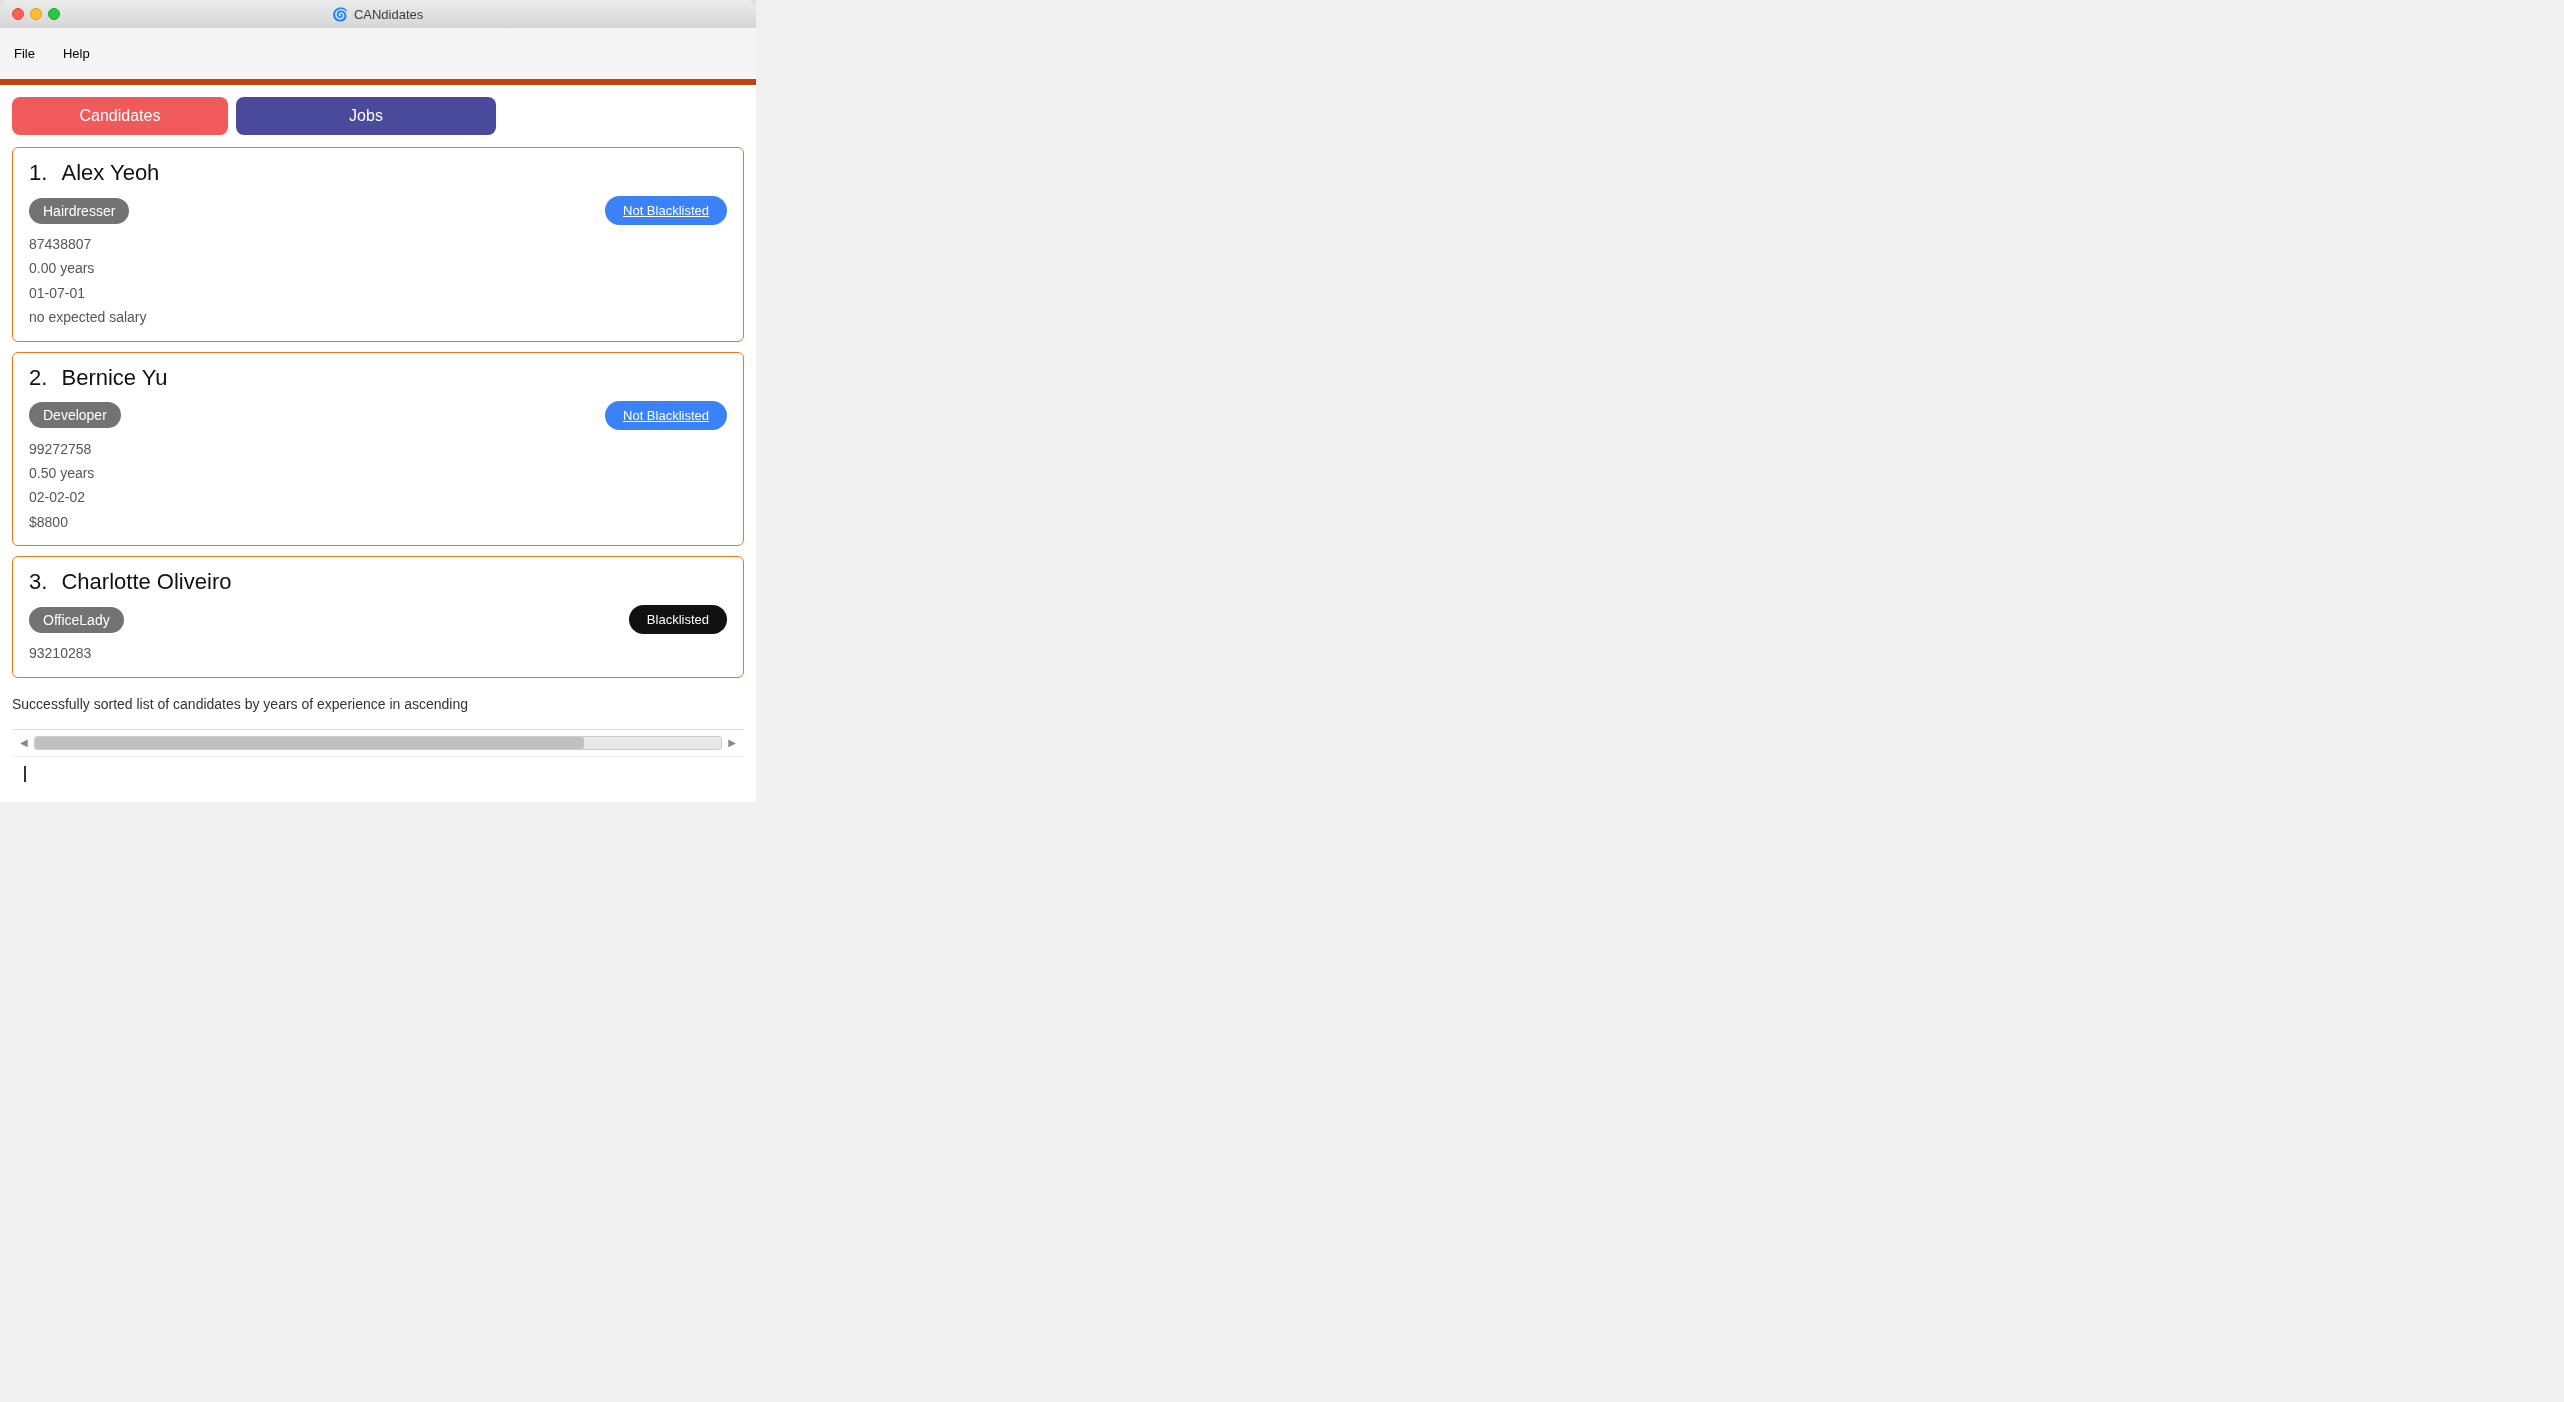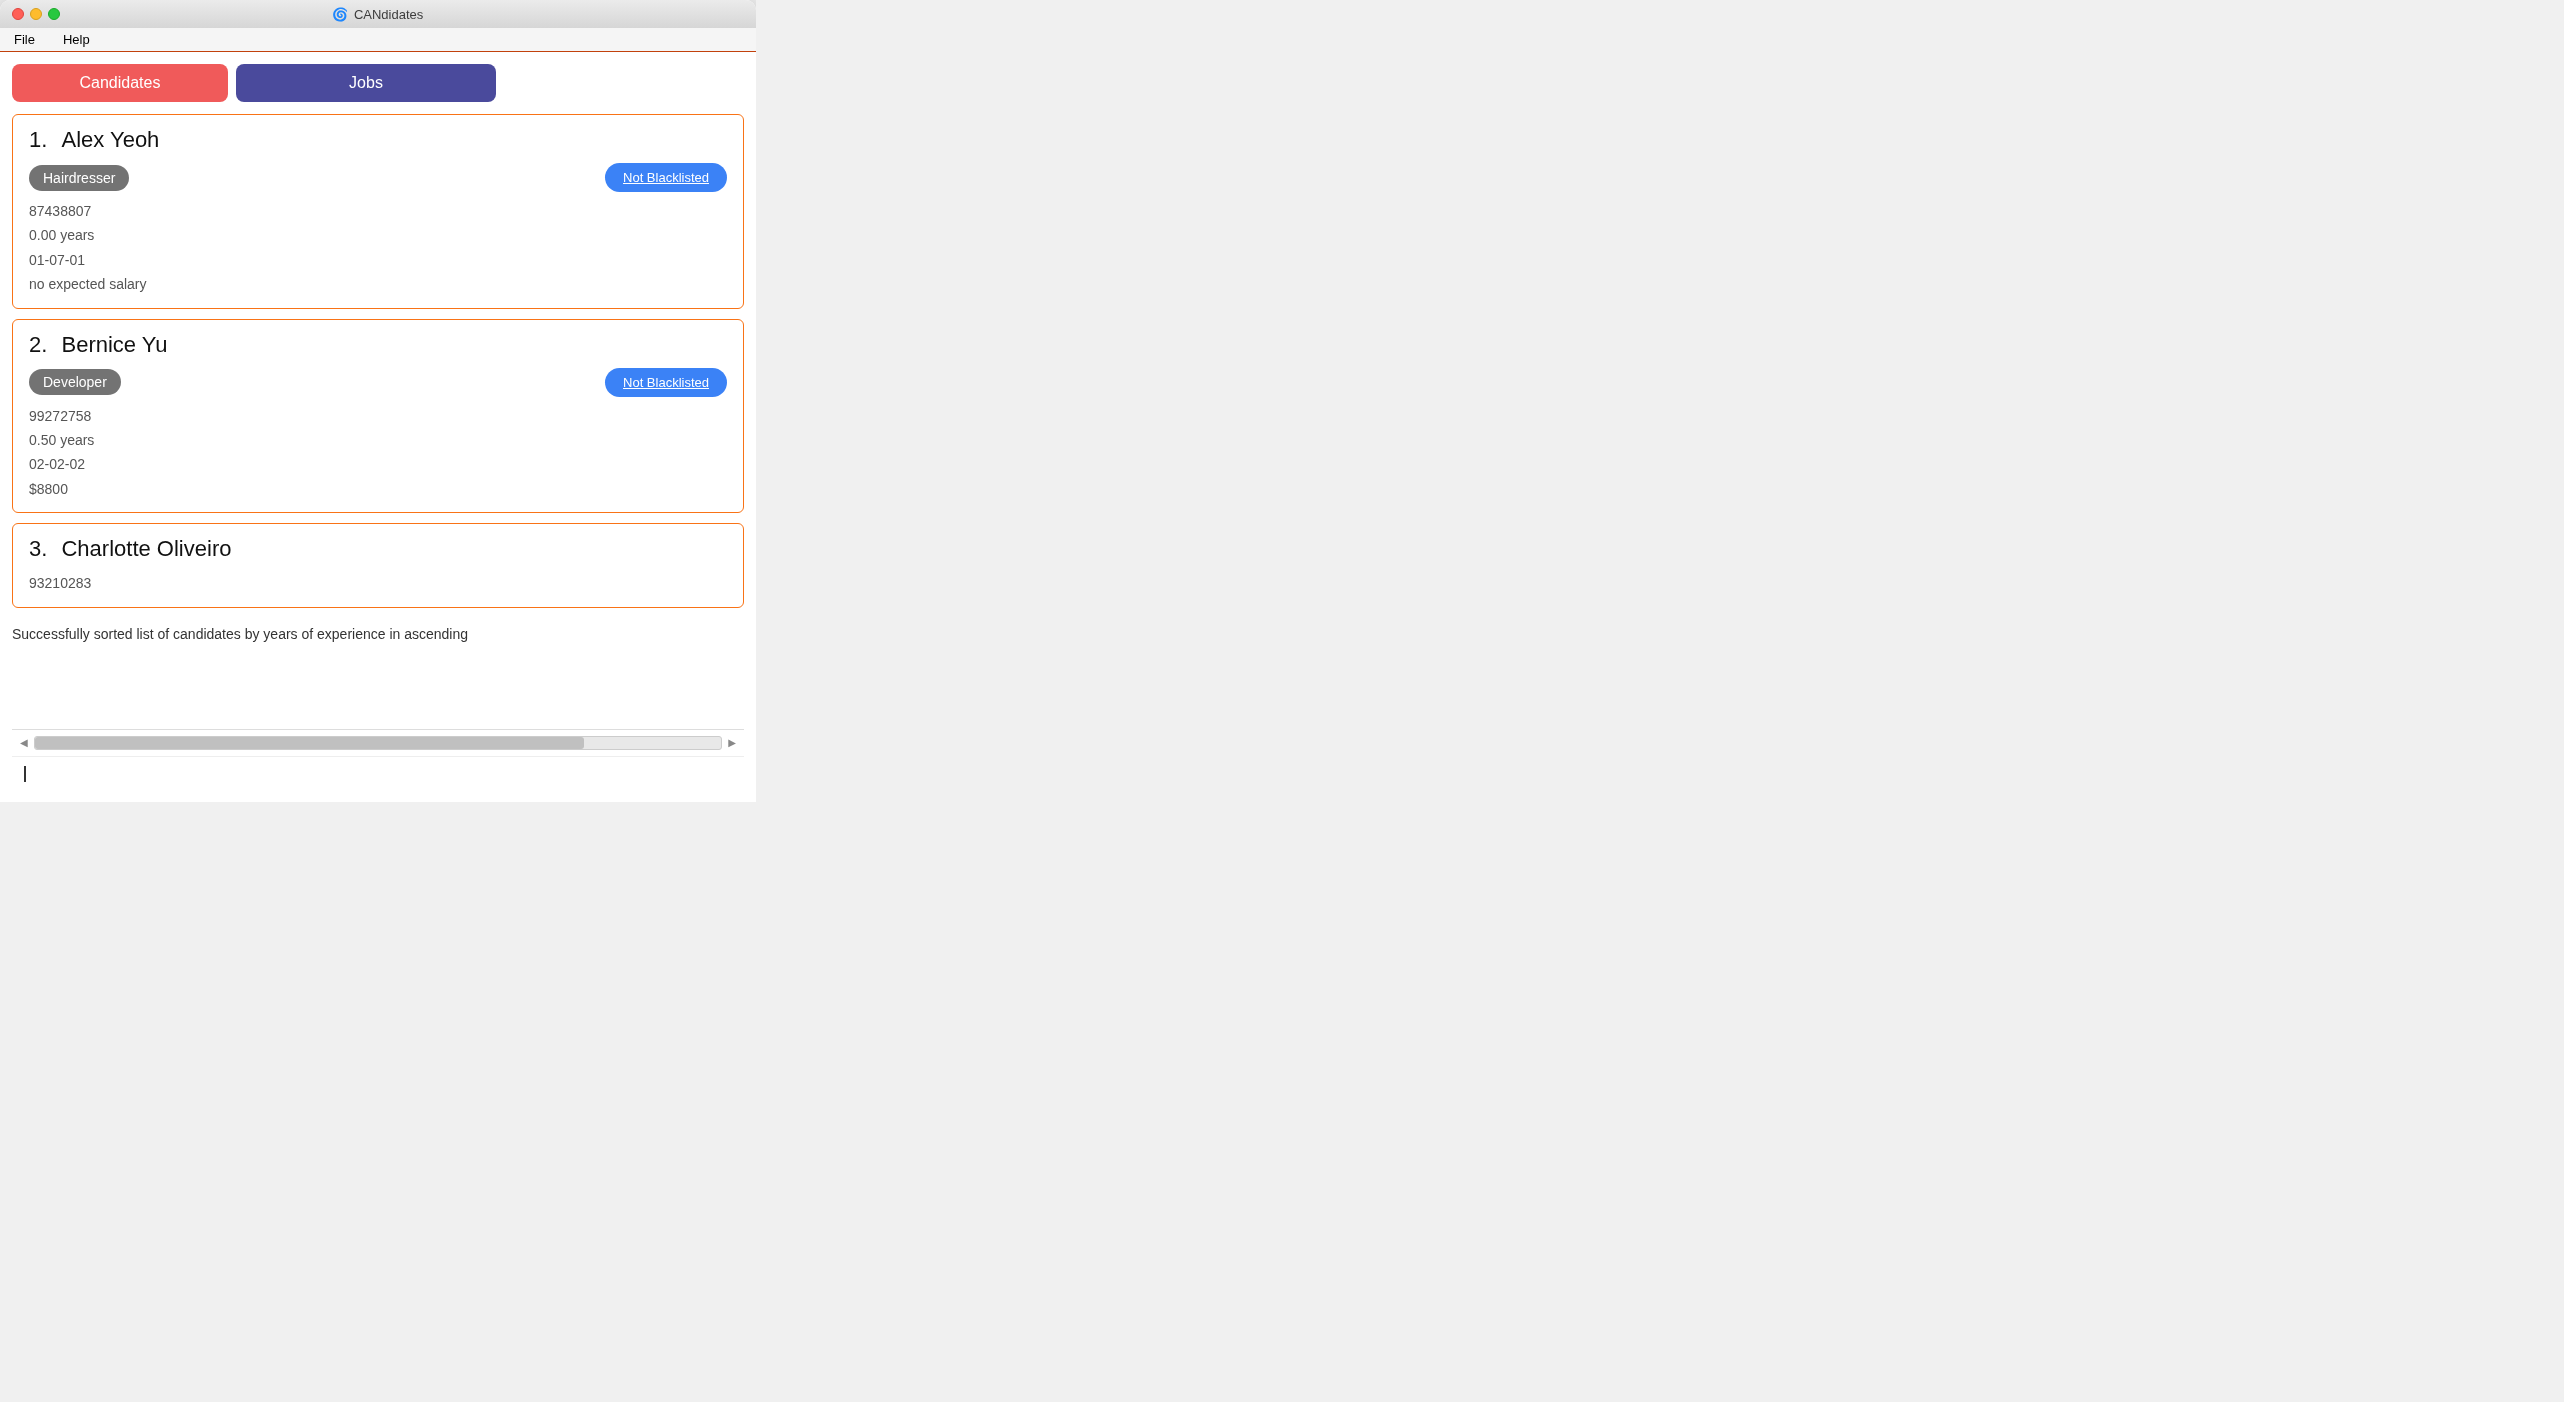--- a/index.html
+++ b/index.html
@@ -70,24 +70,24 @@
       transform: translateX(-50%);
       font-size: 13px;
       color: #3d3d3d;
       display: flex;
       align-items: center;
       gap: 5px;
     }
 
     .menu-bar {
       background: #f5f5f5;
-      border-bottom: 1px solid #c2410c;
-      display: flex;
-      align-items: center;
-      padding: 2px 8px;
+      border-bottom: 6px solid #c2410c;
+      display: flex;
+      align-items: center;
+      padding: 16px 8px;
       gap: 16px;
       flex-shrink: 0;
     }
 
     .menu-item {
       font-size: 13px;
       color: #000;
       padding: 2px 6px;
       cursor: pointer;
     }
@@ -305,20 +305,24 @@
         <div class="candidate-detail">0.50 years</div>
         <div class="candidate-detail">02-02-02</div>
         <div class="candidate-detail">$8800</div>
       </div>
 
       <div class="candidate-card">
         <div class="candidate-name">
           <span>3.</span>
           <span>Charlotte Oliveiro</span>
         </div>
+        <div class="card-row">
+          <span class="role-badge">OfficeLady</span>
+          <span class="status-badge blacklisted">Blacklisted</span>
+        </div>
         <div class="candidate-detail">93210283</div>
       </div>
 
     </div>
 
     <div class="status-message">Successfully sorted list of candidates by years of experience in ascending</div>
 
     <div class="scrollbar-container">
       <span class="scroll-arrow">◀</span>
       <div class="scroll-track">

